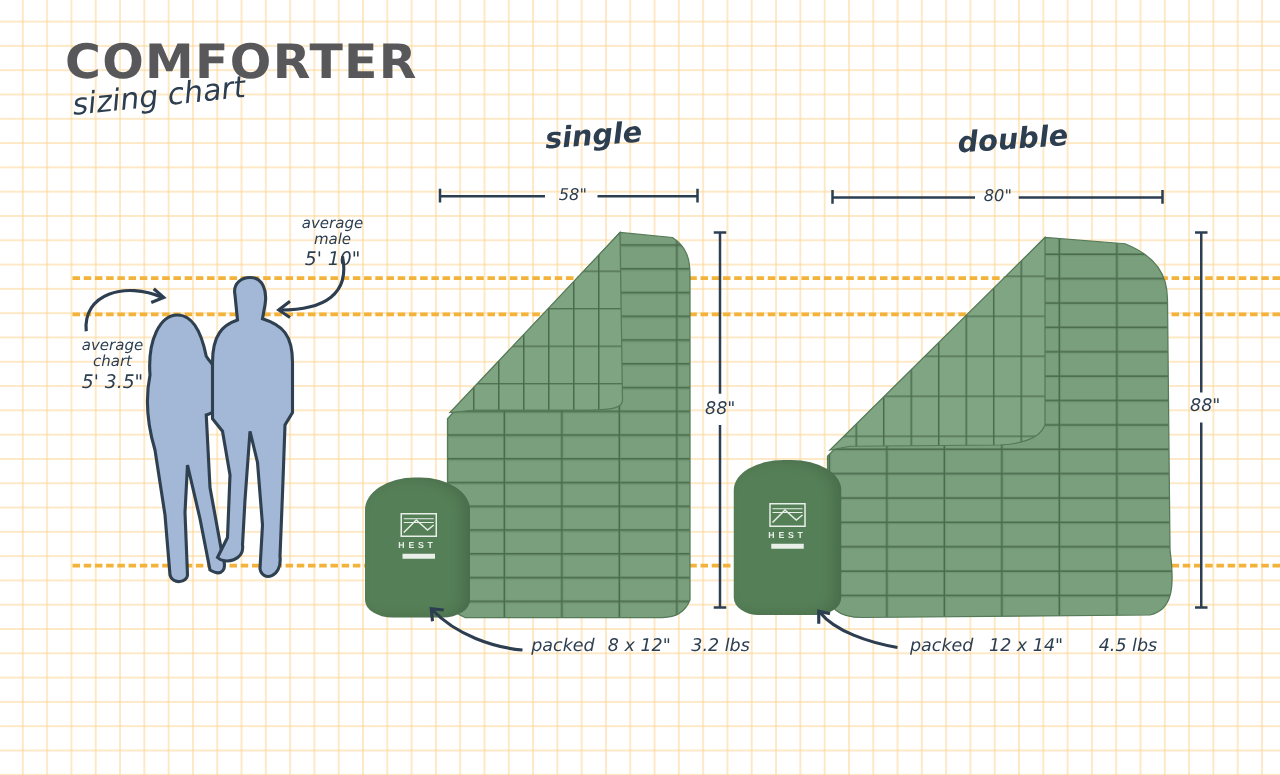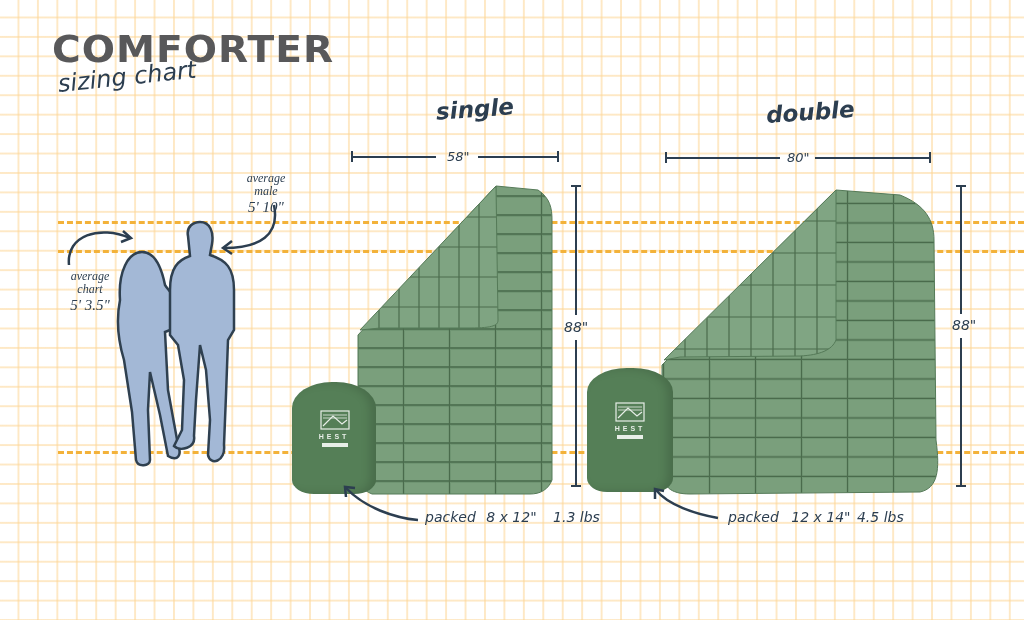--- a/index.html
+++ b/index.html
@@ -17,21 +17,21 @@
   .title {
     left:52px; top:30px; font-family:"DejaVu Sans", sans-serif; font-weight:bold;
     font-size:38px; letter-spacing:1px; color:#58585a; line-height:1; transform:scaleX(1.03); transform-origin:left;
   }
   .hand {
     font-family:"DejaVu Sans", sans-serif; font-style:italic; color:#2c3e50; line-height:1;
   }
   .subtitle { left:58px; top:72px; font-size:24px; transform:rotate(-6deg); transform-origin:left; }
   .size-label { font-size:23px; font-weight:bold; transform:rotate(-4deg); }
   .dim { font-size:13px; }
-  .small-note { font-size:12px; text-align:center; line-height:1.05;font-family:Liberation Serif, serif; }
+  .small-note { font-size:12px; text-align:center; line-height:1.05; }
   .dash {
     height:0; border-top:3px dashed #f3b23a;
   }
   svg { position:absolute; overflow:visible; }
 </style>
 </head>
 <body>
 
 <div class="abs title">COMFORTER</div>
 <div class="abs hand subtitle">sizing chart</div>
@@ -108,21 +108,21 @@
   <div style="position:absolute; left:30px; top:61px; width:26px; height:4px; background:#e8efe8;"></div>
 </div>
 
 <svg width="1024" height="620" style="left:0;top:0;">
   <path d="M418,520 C395,518 365,508 346,488" fill="none" stroke="#2c3e50" stroke-width="2.5"></path>
   <path d="M346,497 L345,487 L355,488" fill="none" stroke="#2c3e50" stroke-width="2.5"></path>
 </svg>
 <div class="abs hand" style="left:425px; top:510px; font-size:14px; white-space:nowrap;">
   <span>packed</span>
   <span style="margin-left:6px;">8 x 12"</span>
-  <span style="margin-left:12px;">1.3 lbs</span>
+  <span style="margin-left:12px;">3.2 lbs</span>
 </div>
 
 <div class="abs hand size-label" style="left:766px; top:101px;">double</div>
 
 <svg width="1024" height="620" style="left:0;top:0;">
   <line x1="666" y1="158" x2="780" y2="158" stroke="#2c3e50" stroke-width="2"></line>
   <line x1="815" y1="158" x2="930" y2="158" stroke="#2c3e50" stroke-width="2"></line>
   <line x1="666" y1="152" x2="666" y2="163" stroke="#2c3e50" stroke-width="2"></line>
   <line x1="930" y1="152" x2="930" y2="163" stroke="#2c3e50" stroke-width="2"></line>
 
@@ -163,14 +163,14 @@
   <div style="position:absolute; left:30px; top:67px; width:26px; height:4px; background:#e8efe8;"></div>
 </div>
 
 <svg width="1024" height="620" style="left:0;top:0;">
   <path d="M718,518 C695,514 668,505 656,490" fill="none" stroke="#2c3e50" stroke-width="2.5"></path>
   <path d="M655,499 L655,489 L664,491" fill="none" stroke="#2c3e50" stroke-width="2.5"></path>
 </svg>
 <div class="abs hand" style="left:728px; top:510px; font-size:14px; white-space:nowrap;">
   <span>packed</span>
   <span style="margin-left:8px;">12 x 14"</span>
-  <span style="margin-left:2px;">4.5 lbs</span>
+  <span style="margin-left:24px;">4.5 lbs</span>
 </div>
 
 </body></html>

